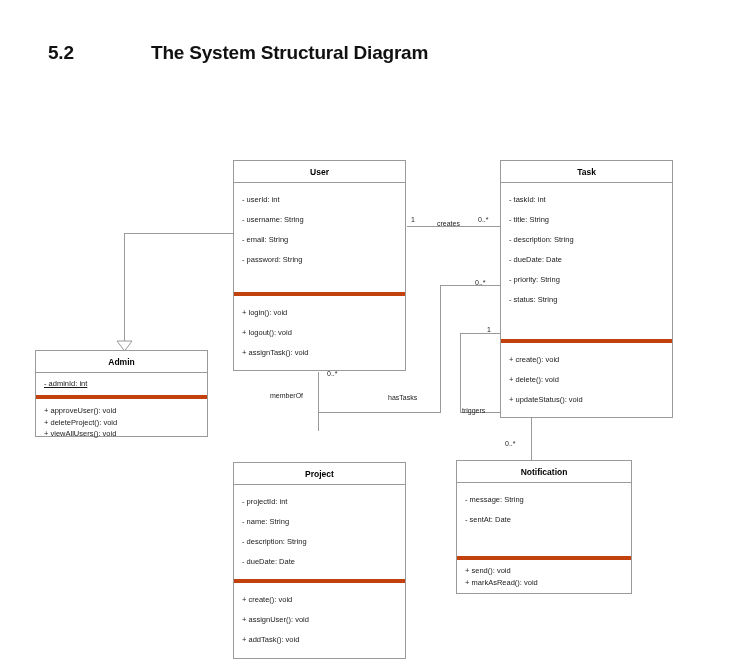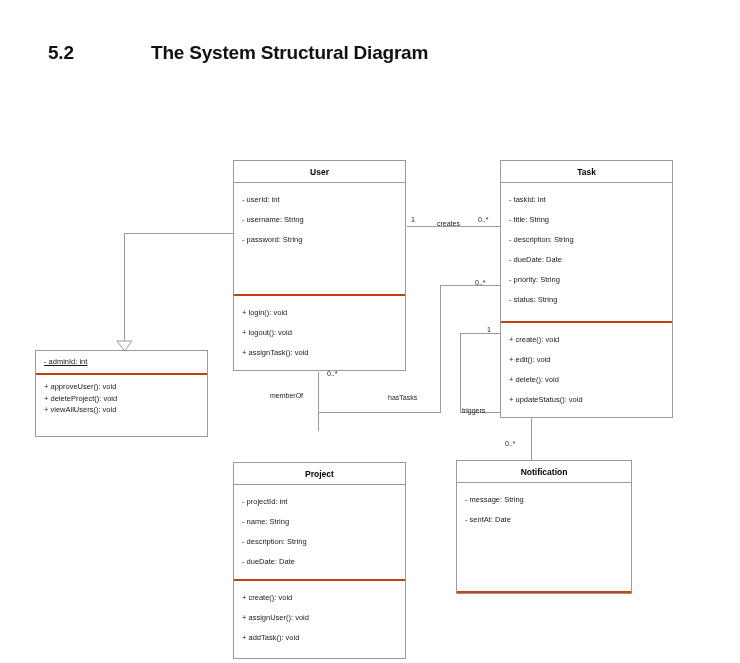--- a/index.html
+++ b/index.html
@@ -69,21 +69,21 @@
     font-size: 8.5px;
     padding: 6px 2px 5px 2px;
     border-bottom: 1px solid #9a9a9a;
     color: #000;
   }
   .uml-class .cls-section {
     padding: 7px 0 7px 0;
     flex: 0 0 auto;
   }
   .uml-class .cls-section.attrs {
-    border-bottom: 2px solid #c2410c;
+    border-bottom: 4px solid #c2410c;
   }
   .uml-class .cls-section.grow {
     flex: 1 1 auto;
   }
   .uml-class .member {
     font-size: 7.5px;
     padding: 0 0 0 8px;
     line-height: 20px;
     white-space: nowrap;
     color: #1a1a1a;
@@ -132,20 +132,21 @@
     </g>
 
     <polygon points="117,341 132,341 124.5,351" fill="#ffffff" stroke="#9a9a9a" stroke-width="1"></polygon>
   </svg>
 
   <div class="uml-class" style="left:233px; top:160px; width:173px; height:211px;">
     <div class="cls-name">User</div>
     <div class="cls-section attrs grow">
       <div class="member">- userId: int</div>
       <div class="member">- username: String</div>
+      <div class="member">- email: String</div>
       <div class="member">- password: String</div>
     </div>
     <div class="cls-section">
       <div class="member">+ login(): void</div>
       <div class="member">+ logout(): void</div>
       <div class="member">+ assignTask(): void</div>
     </div>
   </div>
 
   <div class="uml-class" style="left:500px; top:160px; width:173px; height:258px;justify-content:flex-end;">
@@ -153,27 +154,27 @@
     <div class="cls-section attrs grow">
       <div class="member">- taskId: int</div>
       <div class="member">- title: String</div>
       <div class="member">- description: String</div>
       <div class="member">- dueDate: Date</div>
       <div class="member">- priority: String</div>
       <div class="member">- status: String</div>
     </div>
     <div class="cls-section">
       <div class="member">+ create(): void</div>
-      <div class="member">+ edit(): void</div>
       <div class="member">+ delete(): void</div>
       <div class="member">+ updateStatus(): void</div>
     </div>
   </div>
 
   <div class="uml-class tight" style="left:35px; top:350px; width:173px; height:87px;">
+    <div class="cls-name">Admin</div>
     <div class="cls-section attrs" style="padding:4px 0 4px 0;">
       <div class="member" style="line-height:14px;text-decoration:underline;">- adminId: int</div>
     </div>
     <div class="cls-section" style="padding:6px 0 6px 0;">
       <div class="member">+ approveUser(): void</div>
       <div class="member">+ deleteProject(): void</div>
       <div class="member">+ viewAllUsers(): void</div>
     </div>
   </div>
 
@@ -191,20 +192,24 @@
       <div class="member">+ addTask(): void</div>
     </div>
   </div>
 
   <div class="uml-class" style="left:456px; top:460px; width:176px; height:134px;">
     <div class="cls-name">Notification</div>
     <div class="cls-section attrs grow">
       <div class="member">- message: String</div>
       <div class="member">- sentAt: Date</div>
     </div>
+    <div class="cls-section tight" style="padding:5px 0 5px 0;">
+      <div class="member" style="line-height:11.5px;">+ send(): void</div>
+      <div class="member" style="line-height:11.5px;">+ markAsRead(): void</div>
+    </div>
   </div>
 
   <div class="edge-label" style="left:437px; top:220px;">creates</div>
   <div class="mult-label" style="left:411px; top:216px;">1</div>
   <div class="mult-label" style="left:478px; top:216px;">0..*</div>
 
   <div class="edge-label" style="left:270px; top:392px;">memberOf</div>
   <div class="mult-label" style="left:327px; top:370px;">0..*</div>
 
   <div class="edge-label" style="left:388px; top:394px;">hasTasks</div>

